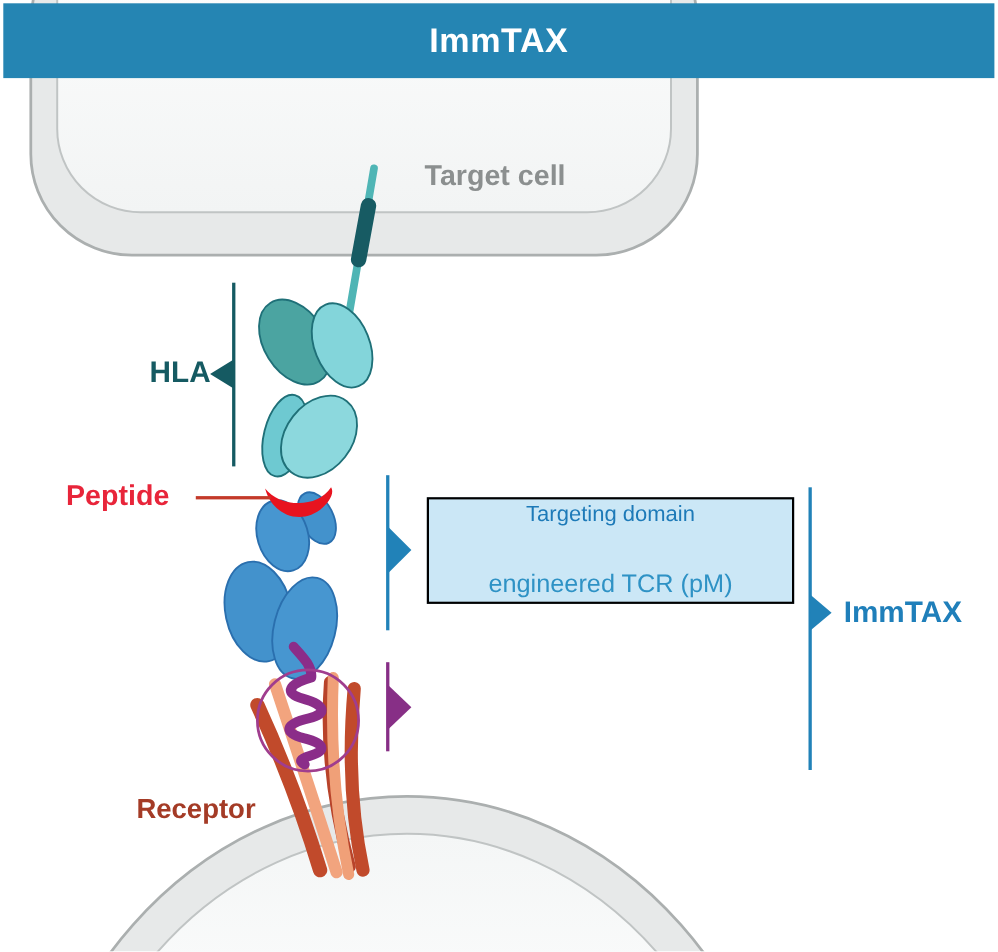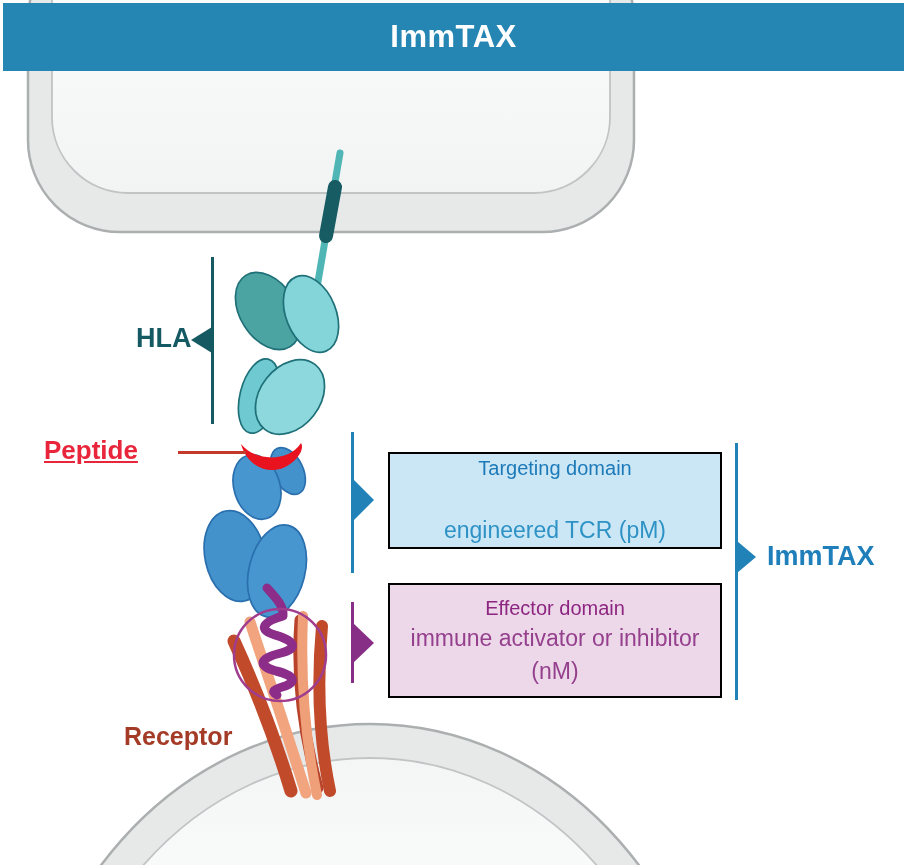--- a/index.html
+++ b/index.html
@@ -15,21 +15,21 @@
   }
   .banner-title{color:#ffffff;font-size:31px;font-weight:bold;letter-spacing:.5px;}
   
   .diagram{left:0;top:0;width:907px;height:865px;}
   
   .lbl{font-weight:bold;white-space:nowrap;}
   .lbl-gray{color:#8b8f8f;font-size:26px;}
   .target-cell-label{left:386px;top:144px;}
   .tcell-label{left:326px;top:817px;}
   .hla-label{left:112px;top:323px;font-size:27px;}
-  .peptide-label{left:44px;top:435px;font-size:26px;text-decoration:underline;}
+  .peptide-label{left:60px;top:435px;font-size:26px;}
   .receptor-label{left:124px;top:722px;font-size:25px;}
   .immtax-label{left:767px;top:541px;font-size:27px;}
   
   .peptide-line{left:178px;top:451px;width:68px;height:3px;}
   
   .vline{width:3px;}
   .hla-line{left:211px;top:257px;height:167px;}
   .tgt-line{left:351px;top:432px;height:141px;}
   .eff-line{left:351px;top:602px;height:81px;}
   .imm-line{left:735px;top:443px;height:257px;}
@@ -111,41 +111,38 @@
       <path d="M 322 626 Q 314 715 330 791" stroke="#c14a2b" stroke-width="12"></path>
     </g>
 
     <circle cx="280" cy="655" r="46" fill="none" stroke="#a03d8e" stroke-width="2.5"></circle>
   </svg>
 
   <div class="abs banner" style="background: rgb(37, 133, 179);">
     <span class="banner-title" style="color: rgb(255, 255, 255);">ImmTAX</span>
   </div>
 
+  <div class="abs lbl lbl-gray target-cell-label" style="color: rgb(139, 143, 143);">Target cell</div>
 
   <div class="abs lbl hla-label" style="color: rgb(21, 90, 98); margin-left: 24px;">HLA</div>
   <div class="abs tri hla-tri" style="border-right-color: rgb(21, 90, 98);"></div>
   <div class="abs vline hla-line" style="background: rgb(21, 90, 98);"></div>
 
   <div class="abs lbl peptide-label" style="color: rgb(232, 37, 58);">Peptide</div>
   <div class="abs peptide-line" style="background: rgb(196, 58, 42);"></div>
 
   <div class="abs vline tgt-line" style="background: rgb(33, 130, 184);"></div>
   <div class="abs tri tgt-tri" style="border-left-color: rgb(33, 130, 184);"></div>
   <div class="abs infobox box-targeting" style="background: rgb(203, 231, 246);">
     <div class="title" style="color: rgb(29, 122, 184);">Targeting domain</div>
     <div class="subtitle" style="color: rgb(46, 146, 197); margin-top: 32px;">engineered TCR (pM)</div>
   </div>
 
   <div class="abs vline eff-line" style="background: rgb(135, 47, 134);"></div>
   <div class="abs tri eff-tri" style="border-left-color: rgb(135, 47, 134);"></div>
-  <div class="abs infobox box-effector" style="background: rgb(237, 216, 234);">
-    <div class="title" style="color: rgb(141, 38, 128);">Effector domain</div>
-    <div class="subtitle" style="color: rgb(149, 64, 141);">immune activator or inhibitor (nM)</div>
-  </div>
 
   <div class="abs vline imm-line" style="background: rgb(33, 130, 184);"></div>
   <div class="abs tri imm-tri" style="border-left-color: rgb(33, 130, 184);"></div>
   <div class="abs lbl immtax-label" style="color: rgb(31, 127, 186);">ImmTAX</div>
 
   <div class="abs lbl receptor-label" style="color: rgb(164, 59, 38); text-align: center;">Receptor</div>
 
 </div>
 
 </body></html>

